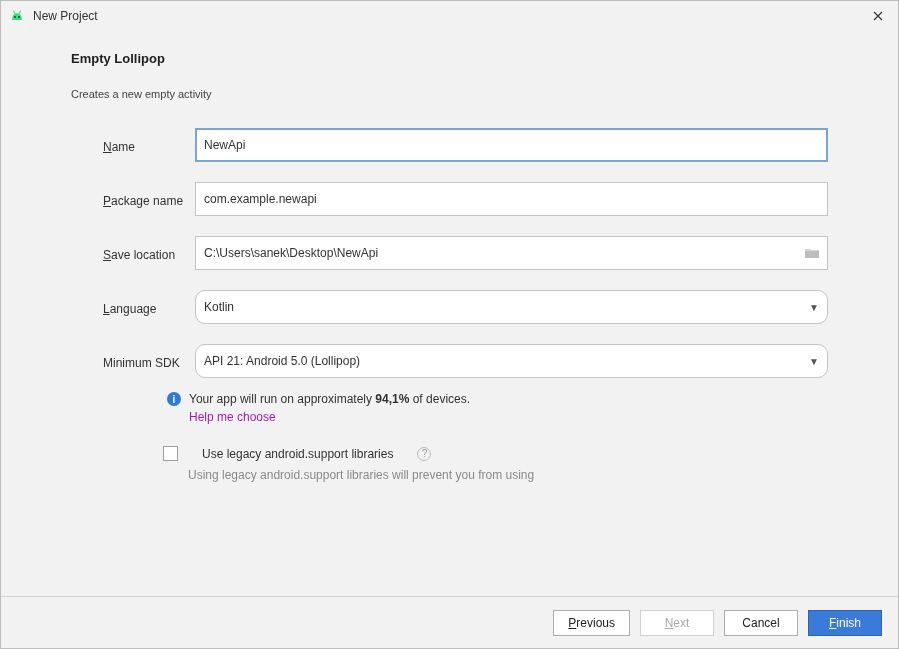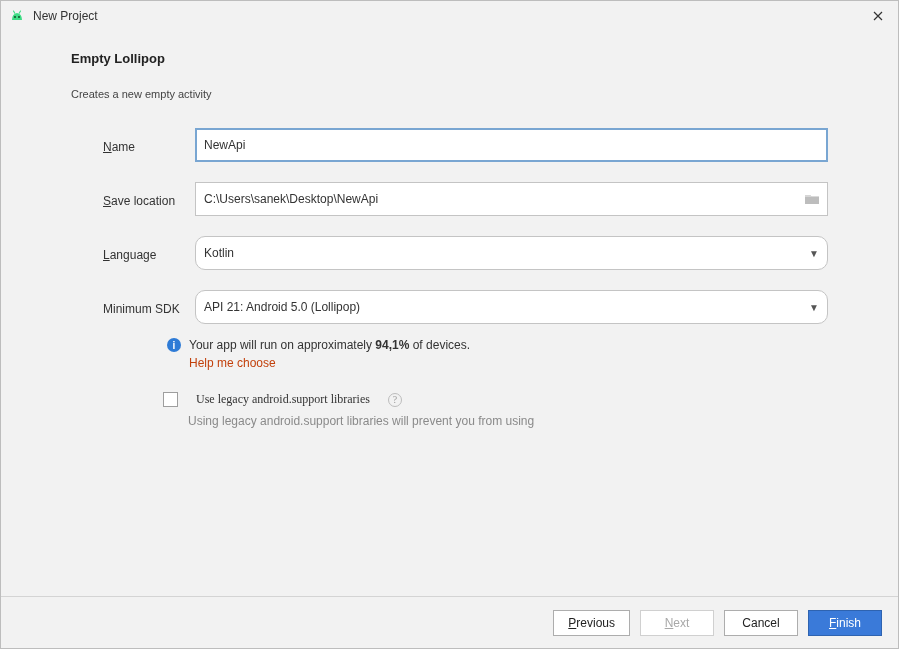--- a/index.html
+++ b/index.html
@@ -115,33 +115,33 @@
     border-radius: 50%;
     background: #2e7bd6;
     color: #fff;
     font-size: 10px;
     font-weight: bold;
     display: inline-flex;
     align-items: center; justify-content: center;
   }
   .info-line .pct { font-weight: bold; }
   .help-link {
-    color: #c2410c;
+    color: #a21caf;
     margin-left: 26px;
     margin-top: 4px;
     font-size: 12px;
     cursor: default;
   }
   .legacy-block {
     margin-left: 92px;
     margin-top: 4px;
   }
   .check-row {
-    display: flex; align-items: center; gap: 18px;
-    font-size: 12px; color: #333; font-family: Liberation Serif, serif;
+    display: flex; align-items: center; gap: 24px;
+    font-size: 12px; color: #333;
   }
   .checkbox {
     width: 15px; height: 15px;
     border: 1px solid #9e9e9e;
     background: #fff;
   }
   .help-q {
     width: 14px; height: 14px;
     border: 1px solid #bcbcbc;
     border-radius: 50%;
@@ -214,20 +214,26 @@
   <div class="heading">Empty Lollipop</div>
   <div class="description">Creates a new empty activity</div>
 
   <div class="form-row">
     <div class="label-col"><span class="mn">N</span>ame</div>
     <div class="input-col">
       <input class="text-input focused" type="text" value="NewApi" style="">
     </div>
   </div>
 
+  <div class="form-row">
+    <div class="label-col"><span class="mn">P</span>ackage name</div>
+    <div class="input-col">
+      <input class="text-input" type="text" value="com.example.newapi" style="">
+    </div>
+  </div>
 
   <div class="form-row">
     <div class="label-col"><span class="mn">S</span>ave location</div>
     <div class="input-col">
       <input class="text-input" type="text" style="padding-right: 28px;" value="C:\Users\sanek\Desktop\NewApi">
       <span class="folder-icon">
         <svg viewBox="0 0 16 14" width="16" height="14">
           <path fill="#bdbdbd" d="M1 3 h5 l1.5 1.5 H15 V12 H1 Z"></path>
           <path fill="#d6d6d6" d="M1 3 h5 l1.5 1.5 H15 V5 H1 Z"></path>
         </svg>

